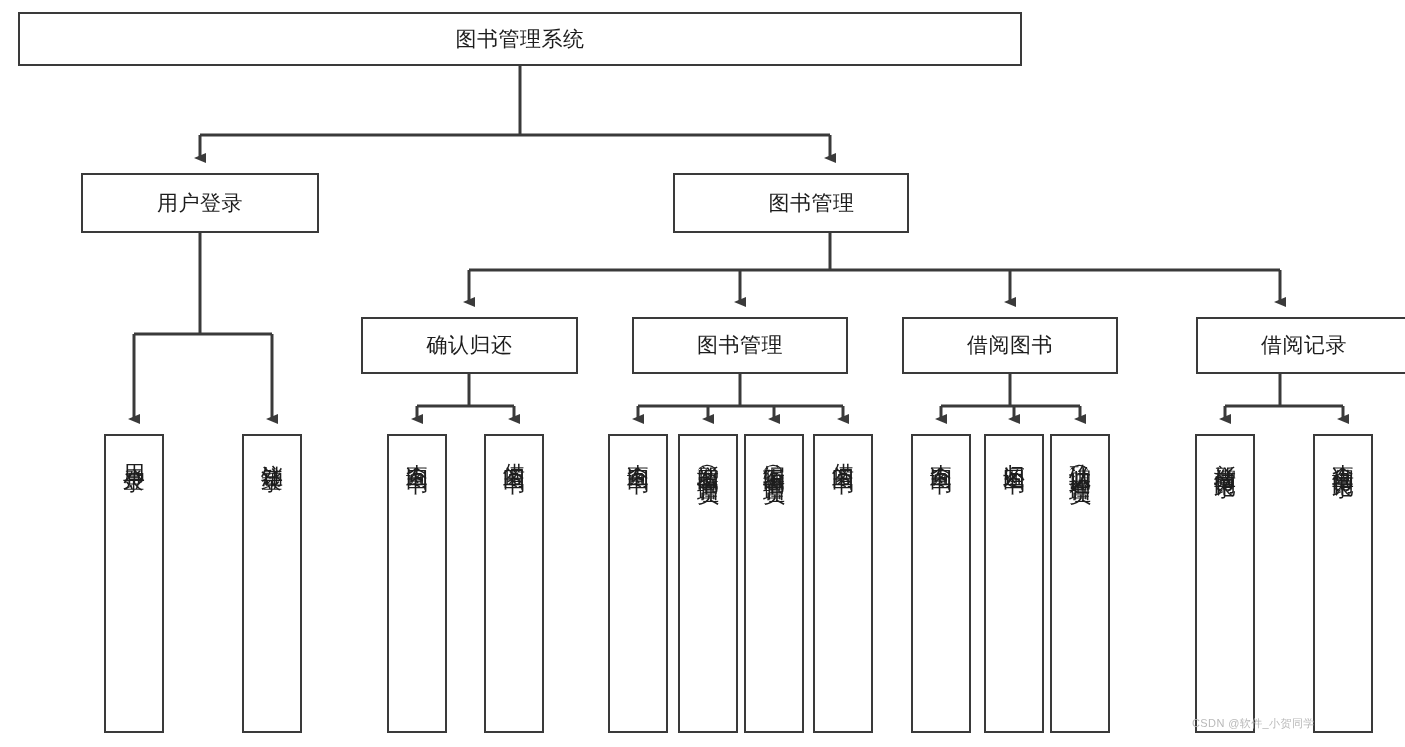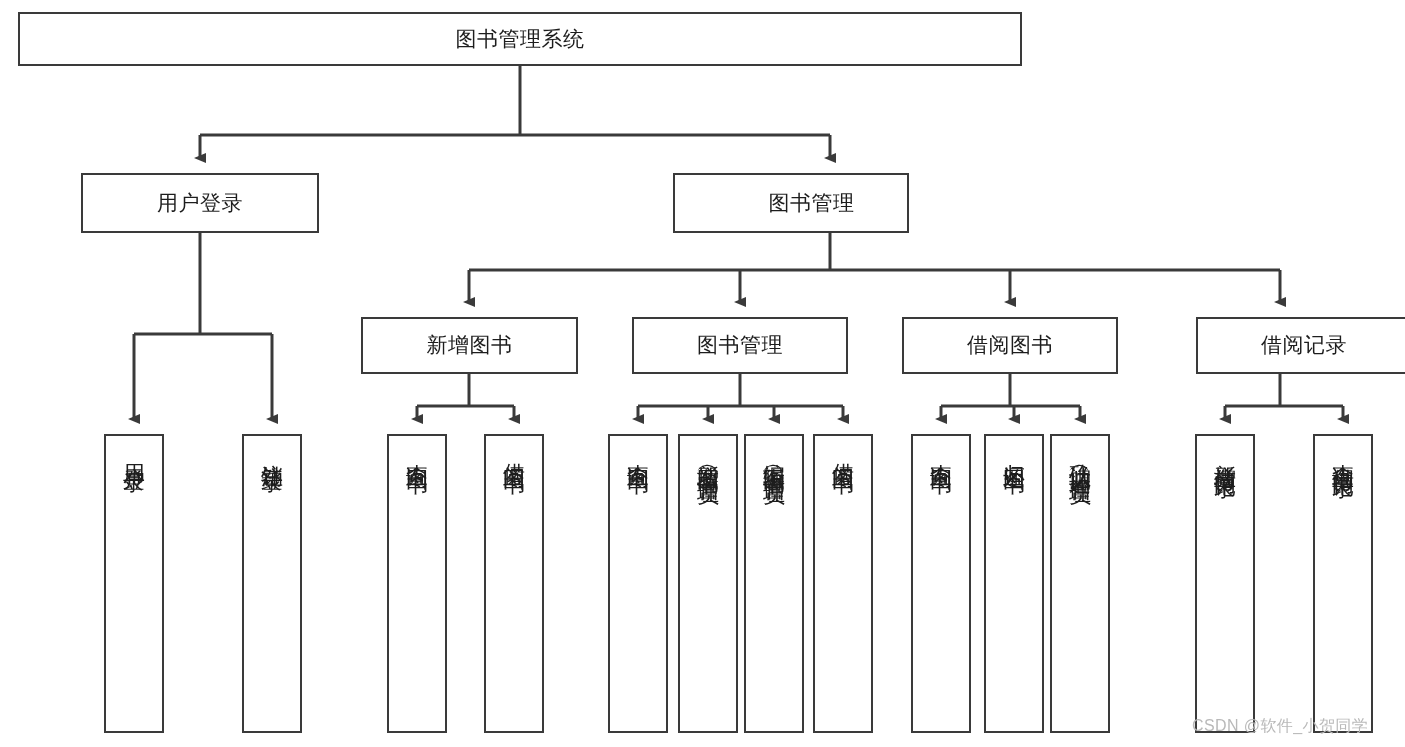--- a/index.html
+++ b/index.html
@@ -53,21 +53,21 @@
   .node.vert .lbl {
     writing-mode: vertical-rl;
     text-orientation: upright;
     font-size: 22px;
     letter-spacing: 3px;
     white-space: nowrap;
   }
   .watermark {
     position: absolute;
     color: #b9b9b9;
-    font-size: 16px;
+    font-size: 11px;
     white-space: nowrap;
     z-index: 3;
     letter-spacing: 0.4px;
   }
 </style>
 </head>
 <body>
 
 <div id="canvas">
 
@@ -126,21 +126,21 @@
   </div>
 
   <div class="node horiz" style="left:81px; top:173px; width:238px; height:60px;">
     <span class="lbl">用户登录</span>
   </div>
   <div class="node horiz" style="left:673px; top:173px; width:236px; height:60px;padding-left:41px;">
     <span class="lbl">图书管理</span>
   </div>
 
   <div class="node horiz" style="left:361px; top:317px; width:217px; height:57px;">
-    <span class="lbl">新增图书</span>
+    <span class="lbl">确认归还</span>
   </div>
   <div class="node horiz" style="left:632px; top:317px; width:216px; height:57px;">
     <span class="lbl">图书管理</span>
   </div>
   <div class="node horiz" style="left:902px; top:317px; width:216px; height:57px;">
     <span class="lbl">借阅图书</span>
   </div>
   <div class="node horiz" style="left:1196px; top:317px; width:216px; height:57px;">
     <span class="lbl">借阅记录</span>
   </div>

